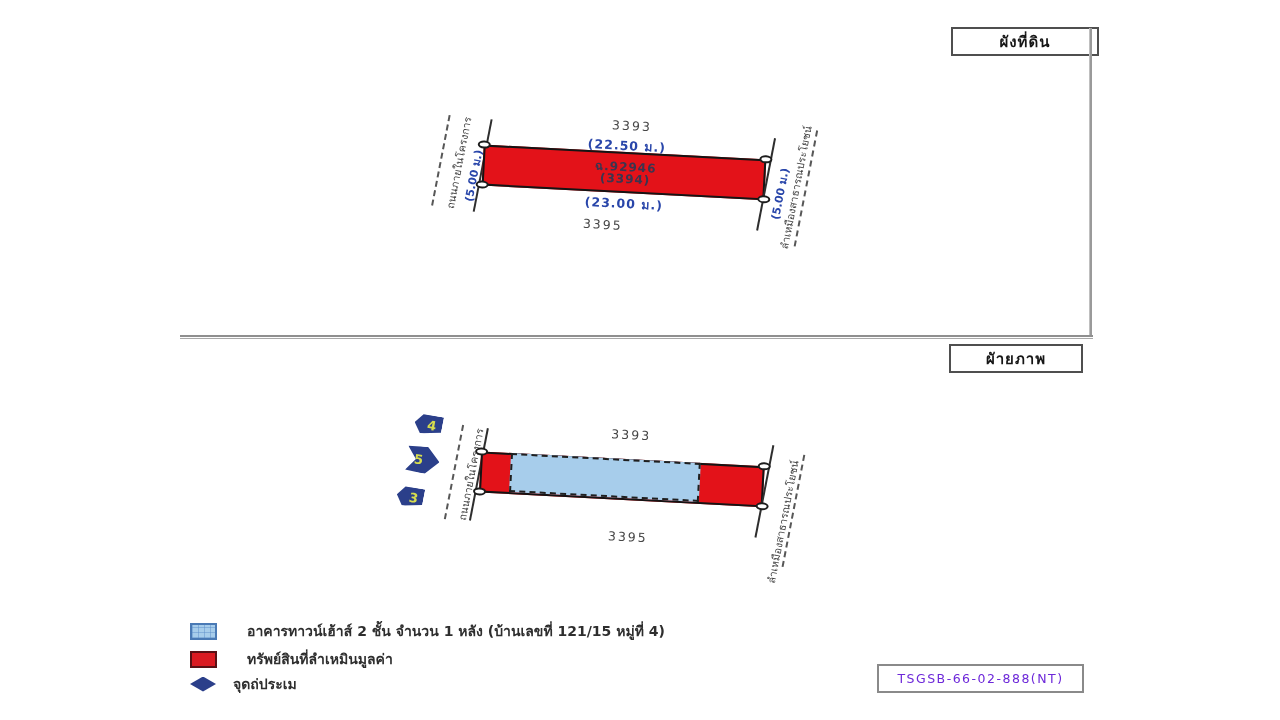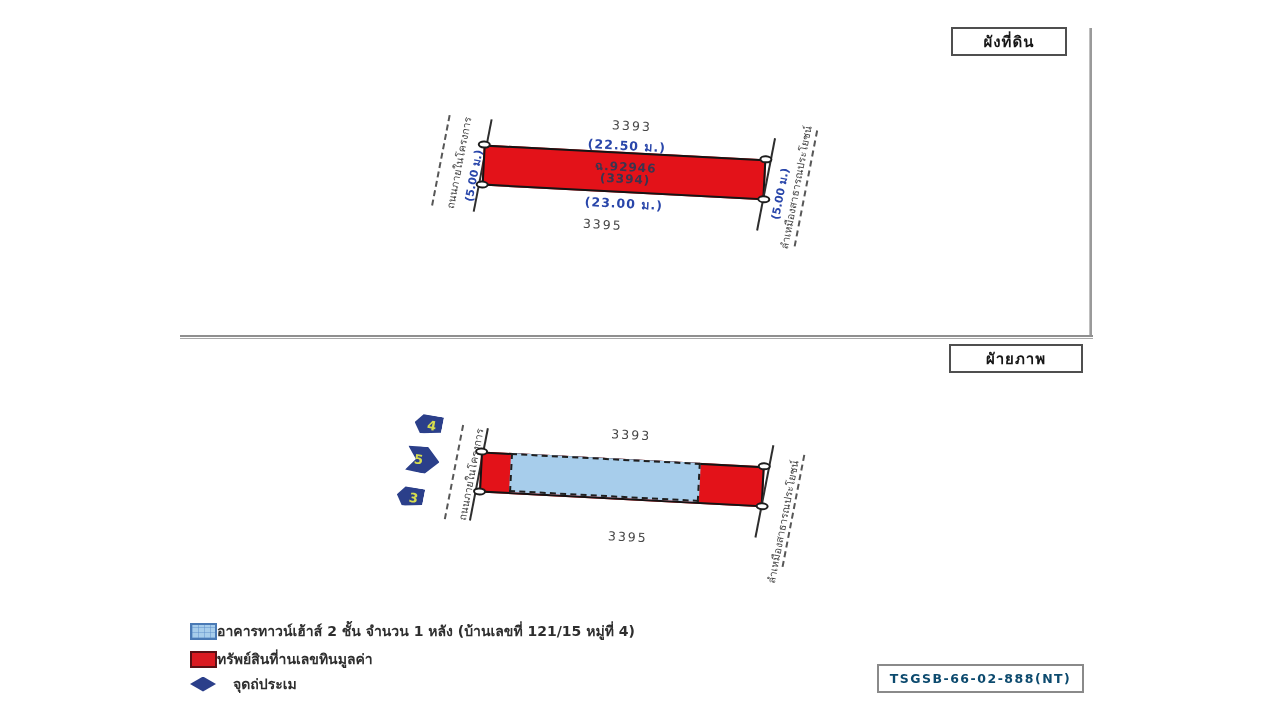--- a/index.html
+++ b/index.html
@@ -14,21 +14,21 @@
 
   
   .title-box {
     border:2px solid #4f4f4f; background:#fff;
     display:flex; align-items:center; justify-content:center;
     font-size:15px; font-weight:bold; color:#161616; letter-spacing:1px;
   }
   .ref-box {
     border:2px solid #8a8a8a; background:#fff;
     display:flex; align-items:center; justify-content:center;
-    font-size:12.5px; color:#0c4a6e; letter-spacing:1.5px; font-weight:bold;
+    font-size:12.5px; color:#6d28d9; letter-spacing:1.5px; font-weight:normal;
   }
 
   
   .plot-wrap { transform:rotate(3deg); }
 
   .parcel-label { font-size:12.5px; color:#474747; letter-spacing:2px; text-align:center; }
   .dim-blue { color:#2946aa; font-weight:bold; font-size:12.5px; text-align:center; letter-spacing:1px; }
   .deed-text { color:#3a3550; font-weight:bold; font-size:12px; text-align:center; letter-spacing:1px; }
 
   .land-rect { background:#e31219; border:2px solid #141414; }
@@ -54,33 +54,33 @@
   .bldg-inner { background:#a7cdeb; border:2px dashed #1f1f1f; z-index:3; }
 
   
   .marker { display:flex; align-items:center; justify-content:center;
             color:#d6dc4e; font-weight:bold; font-size:13px; z-index:7; }
   .marker-left  { background:#2b3f8a; clip-path:polygon(0 50%, 26% 4%, 100% 0, 100% 78%, 26% 100%); padding-left:7px; }
   .marker-right { background:#2b3f8a; clip-path:polygon(0 6%, 60% 0, 100% 50%, 60% 100%, 0 94%, 28% 50%); padding-right:9px; }
 
   
   .legend-row { position:absolute; display:flex; align-items:center; }
-  .legend-label { font-size:14px; color:#2e2e2e; font-weight:bold; margin-left:0; white-space:nowrap; }
+  .legend-label { font-size:14px; color:#2e2e2e; font-weight:bold; margin-left:30px; white-space:nowrap; }
   .swatch { width:27px; height:17px; }
   .swatch-bldg { background:#a7cdeb; border:2px solid #4a7ab5;
     background-image:repeating-linear-gradient(0deg, rgba(90,140,200,.45) 0 1px, transparent 1px 5px),
                      repeating-linear-gradient(90deg, rgba(90,140,200,.45) 0 1px, transparent 1px 6px); }
   .swatch-red { background:#da1a21; border:2px solid #591014; }
   .diamond { width:26px; height:15px; background:#2b3f8a;
              clip-path:polygon(50% 0, 100% 50%, 50% 100%, 0 50%); }
 </style>
 </head>
 <body>
 
-<div class="abs title-box" style="left:951px; top:27px; width:116px; height:29px;font-family:Liberation Mono, monospace;">
+<div class="abs title-box" style="left:951px; top:27px; width:148px; height:29px;font-family:Liberation Mono, monospace;">
   <span>ผังที่ดิน</span>
 </div>
 
 <div class="abs v-rule" style="left:1089px; top:28px; height:310px;"></div>
 
 <div class="abs h-divider" style="left:180px; top:335px; width:913px;"></div>
 
 <div class="abs plot-wrap" style="left:425px; top:112px; width:400px; height:140px;">
 
   <div class="abs parcel-label" style="left:154px; top:6px; width:100px;">3393</div>
@@ -147,21 +147,21 @@
 
   <div class="abs parcel-label" style="left:185px; top:108px; width:100px;">3395</div>
 </div>
 
 <div class="legend-row" style="left:190px; top:620px;">
   <div class="swatch swatch-bldg"></div>
   <div class="legend-label">อาคารทาวน์เฮ้าส์ 2 ชั้น จำนวน 1 หลัง (บ้านเลขที่ 121/15 หมู่ที่ 4)</div>
 </div>
 <div class="legend-row" style="left:190px; top:648px;">
   <div class="swatch swatch-red"></div>
-  <div class="legend-label">ทรัพย์สินที่านเลขทินมูลค่า</div>
+  <div class="legend-label">ทรัพย์สินที่ลำเหมินมูลค่า</div>
 </div>
 <div class="legend-row" style="left:190px; top:673px;">
   <div class="diamond"></div>
   <div class="legend-label" style="margin-left:17px;">จุดถ่ประเม</div>
 </div>
 
 <div class="abs ref-box" style="left:877px; top:664px; width:207px; height:29px;">
   <span>TSGSB-66-02-888(NT)</span>
 </div>
 

